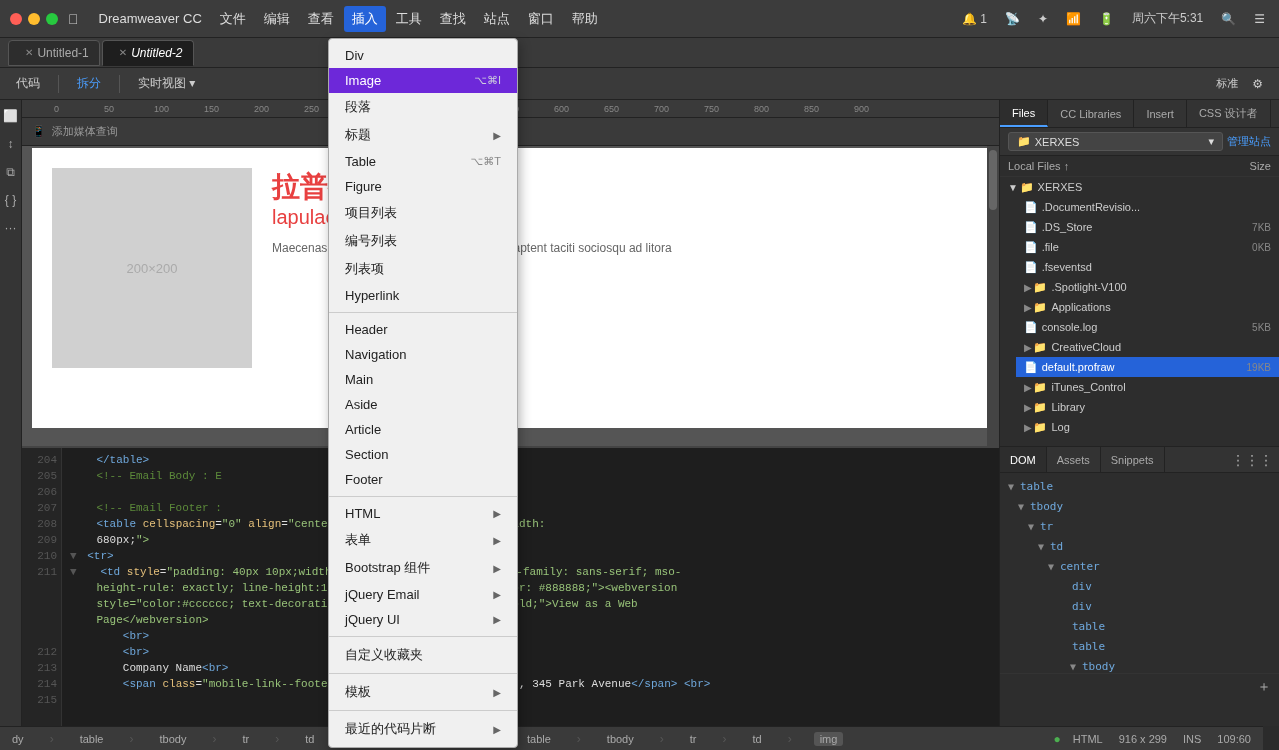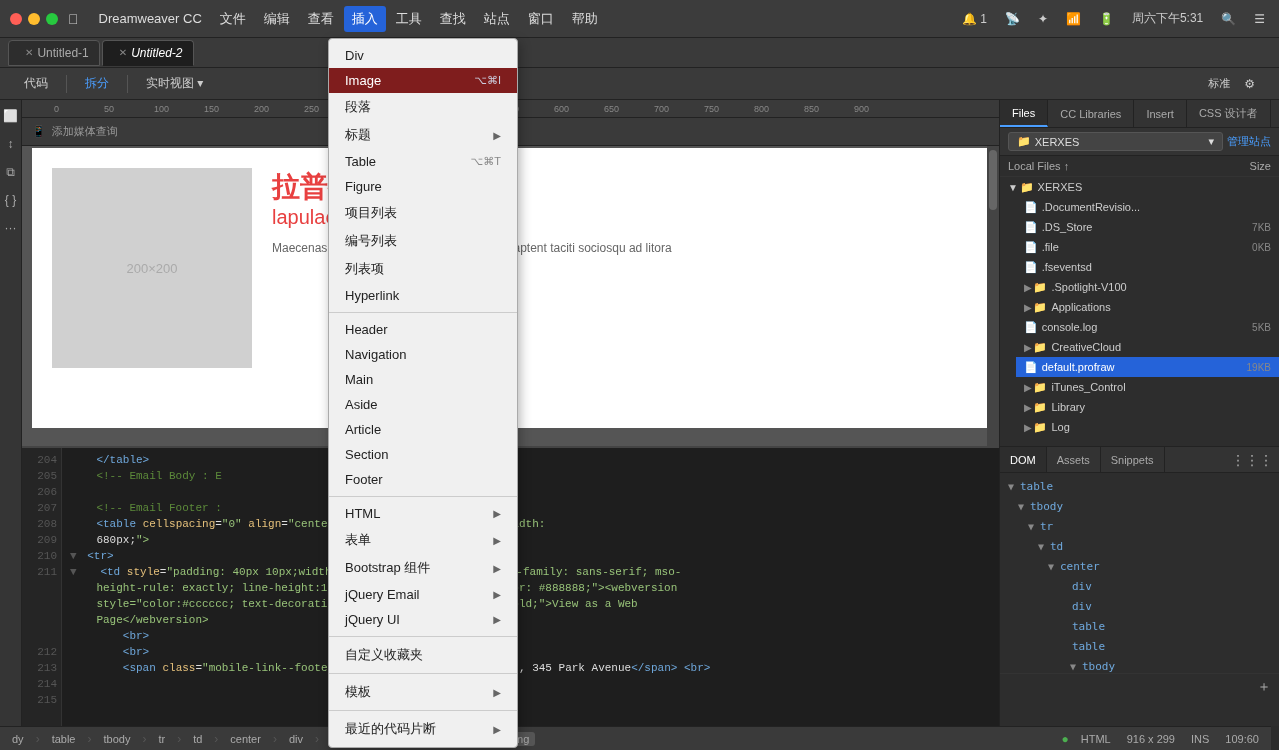--- a/index.html
+++ b/index.html
@@ -51,21 +51,21 @@
     }
     .tab-item.active { background: #1e1e1e; color: #fff; border-bottom-color: #1e1e1e; }
     .tab-close { margin-left: 6px; color: #888; font-size: 10px; }
 
     
     #toolbar2 {
       height: 32px;
       background: #3a3a3a;
       display: flex;
       align-items: center;
-      padding: 0 16px;
+      padding: 0 8px;
       gap: 6px;
       border-bottom: 1px solid #222;
     }
     .toolbar-btn {
       color: #ccc;
       padding: 3px 8px;
       font-size: 12px;
       cursor: pointer;
       border-radius: 3px;
       border: none;
@@ -299,25 +299,25 @@
     .dom-tag { color: #6fa8dc; }
 
     
     #statusbar {
       height: 24px;
       background: #3a3a3a;
       border-top: 1px solid #222;
       display: flex;
       align-items: center;
       padding: 0 8px;
-      gap: 8px;
+      gap: 22px;
       position: absolute;
       bottom: 0;
       left: 0;
-      right: 8px;
+      right: 16px;
     }
     .sb-item { color: #aaa; font-size: 11px; padding: 0 4px; cursor: pointer; }
     .sb-item.active { background: #555; border-radius: 3px; }
     .sb-sep { color: #555; }
     .sb-right { margin-left: auto; display: flex; gap: 8px; align-items: center; }
     .sb-green { color: #4caf50; font-size: 12px; }
     #insert-menu-container {
       position: absolute;
       top: 38px;
       left: 328px;
@@ -334,21 +334,21 @@
       color: #222;
     }
     .menu-option {
       display: flex;
       align-items: center;
       padding: 5px 16px;
       cursor: pointer;
       justify-content: space-between;
       white-space: nowrap;
     }
-    .menu-option.highlighted { background: #7f1d1d; color: #fff; }
+    .menu-option.highlighted { background: #6d28d9; color: #fff; }
     .menu-option .shortcut { color: #888; font-size: 11px; margin-left: 20px; }
     .menu-option.highlighted .shortcut { color: #ccd; }
     .menu-divider { height: 1px; background: #ccc; margin: 4px 0; }
     .submenu-arrow { font-size: 10px; color: #666; }
   </style>
 </head>
 <body>
 
 <div id="titlebar">
   <div class="traffic-lights">
@@ -472,20 +472,21 @@
           <div>&nbsp;&nbsp;&nbsp;&nbsp;<span class="code-comment">&lt;!-- Email Footer :</span></div>
           <div>&nbsp;&nbsp;&nbsp;&nbsp;<span class="tag-blue">&lt;table</span> <span class="tag-yellow">cellspacing</span>=<span class="attr-val">"0"</span> <span class="tag-yellow">align</span>=<span class="attr-val">"center"</span> <span class="tag-yellow">width</span>=<span class="attr-val">"100%"</span> <span class="tag-yellow">style</span>=<span class="attr-val">"max-width:</span></div>
           <div>&nbsp;&nbsp;&nbsp;&nbsp;680px;<span class="attr-val">"&gt;</span></div>
           <div><span class="code-fold">▼</span>&nbsp;<span class="tag-blue">&lt;tr&gt;</span></div>
           <div><span class="code-fold">▼</span>&nbsp;&nbsp;&nbsp;<span class="tag-blue">&lt;td</span> <span class="tag-yellow">style</span>=<span class="attr-val">"padding: 40px 10px;width: 100%;font-size: 12px; font-family: sans-serif; mso-</span></div>
           <div>&nbsp;&nbsp;&nbsp;&nbsp;<span class="attr-val">height-rule: exactly; line-height:18px; text-align: center; color: #888888;"&gt;&lt;webversion</span></div>
           <div>&nbsp;&nbsp;&nbsp;&nbsp;<span class="attr-val">style="color:#cccccc; text-decoration:underline; font-weight: bold;"&gt;View as a Web</span></div>
           <div>&nbsp;&nbsp;&nbsp;&nbsp;<span class="attr-val">Page&lt;/webversion&gt;</span></div>
           <div>&nbsp;&nbsp;&nbsp;&nbsp;&nbsp;&nbsp;&nbsp;&nbsp;<span class="tag-blue">&lt;br&gt;</span></div>
           <div>&nbsp;&nbsp;&nbsp;&nbsp;&nbsp;&nbsp;&nbsp;&nbsp;<span class="tag-blue">&lt;br&gt;</span></div>
+          <div>&nbsp;&nbsp;&nbsp;&nbsp;&nbsp;&nbsp;&nbsp;&nbsp;Company Name<span class="tag-blue">&lt;br&gt;</span></div>
           <div>&nbsp;&nbsp;&nbsp;&nbsp;&nbsp;&nbsp;&nbsp;&nbsp;<span class="tag-blue">&lt;span</span> <span class="tag-yellow">class</span>=<span class="attr-val">"mobile-link--footer"</span><span class="tag-blue">&gt;</span>Adobe Systems Incorporated, 345 Park Avenue<span class="tag-blue">&lt;/span&gt;</span> <span class="tag-blue">&lt;br&gt;</span></div>
         </div>
       </div>
     </div>
   </div>
 
   <div id="right-panel">
     <div id="right-tabs">
       <div class="r-tab active">Files</div>
       <div class="r-tab">CC Libraries</div>

